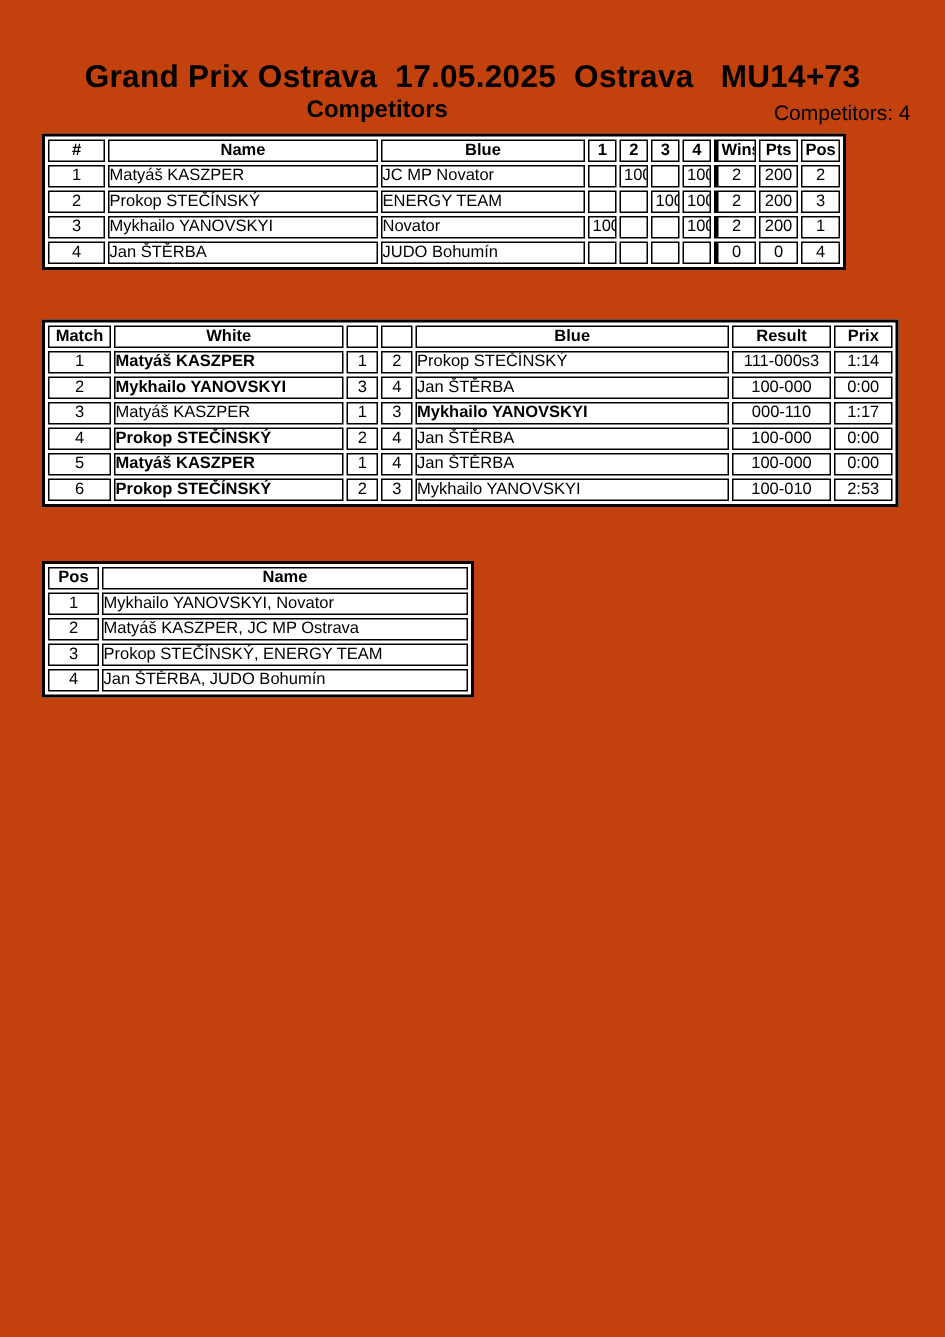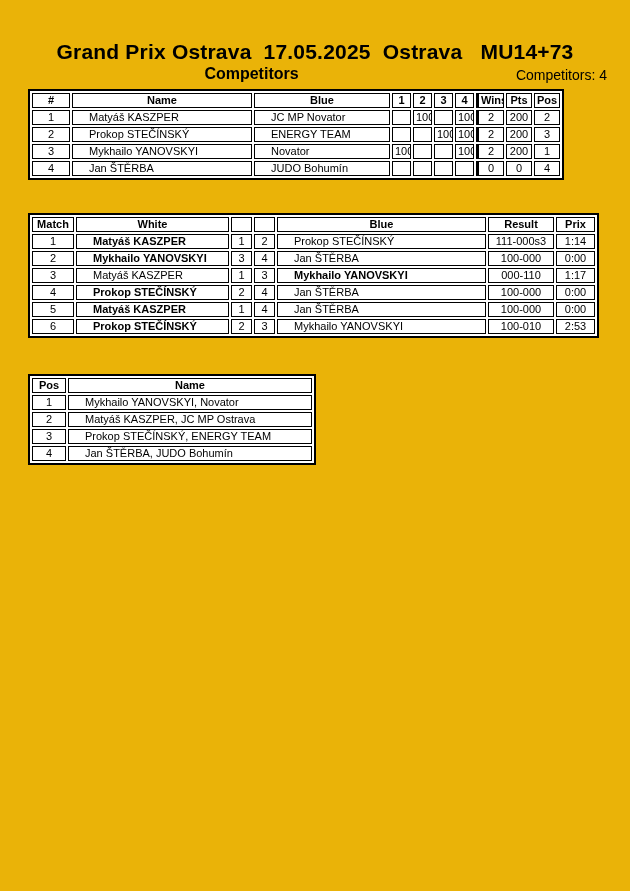--- a/index.html
+++ b/index.html
@@ -4,21 +4,21 @@
 <style>
   * { box-sizing: border-box; }
   html, body { margin: 0; padding: 0; }
   body {
     width: 630px; height: 891px;
     background: #ffffff;
     font-family: "Liberation Sans", sans-serif;
     color: #000000;
     position: relative;
   }
-  .page { position: relative; width: 630px; height: 891px; background: #eab308; overflow: hidden; }
+  .page { position: relative; width: 630px; height: 891px; background: #c2410c; overflow: hidden; }
 
   .title {
     position: absolute; top: 40px; left: 0; width: 630px;
     text-align: center; font-size: 21px; font-weight: bold;
     white-space: pre; letter-spacing: 0.2px;
   }
 
   .sec-heading { position: absolute; font-size: 16px; font-weight: bold; text-align: center; }
   #competitors-heading { top: 65px; left: 28px; width: 447px; }
   #matches-heading     { top: 184px; left: 28px; width: 510px; margin-top: 34px; }
@@ -39,21 +39,21 @@
     font-size: 11px;
     height: 13px;
     line-height: 13px;
     padding: 0 2px;
     overflow: hidden;
     white-space: nowrap;
     background: #ffffff;
   }
   th { font-weight: bold; text-align: center; }
   td.c { text-align: center; }
-  td.l { text-align: left; padding-left: 16px; }
+  td.l { text-align: left; padding-left: 0; }
   .thick-left { border-left-width: 3px; }
   .bold { font-weight: bold; }
 
   #competitors-table { left: 28px; top: 89px;  width: 510px; }
   #matches-table     { left: 28px; top: 213px; width: 557px; }
   #results-table     { left: 28px; top: 374px; width: 284px; }
 </style>
 </head>
 <body>
 

